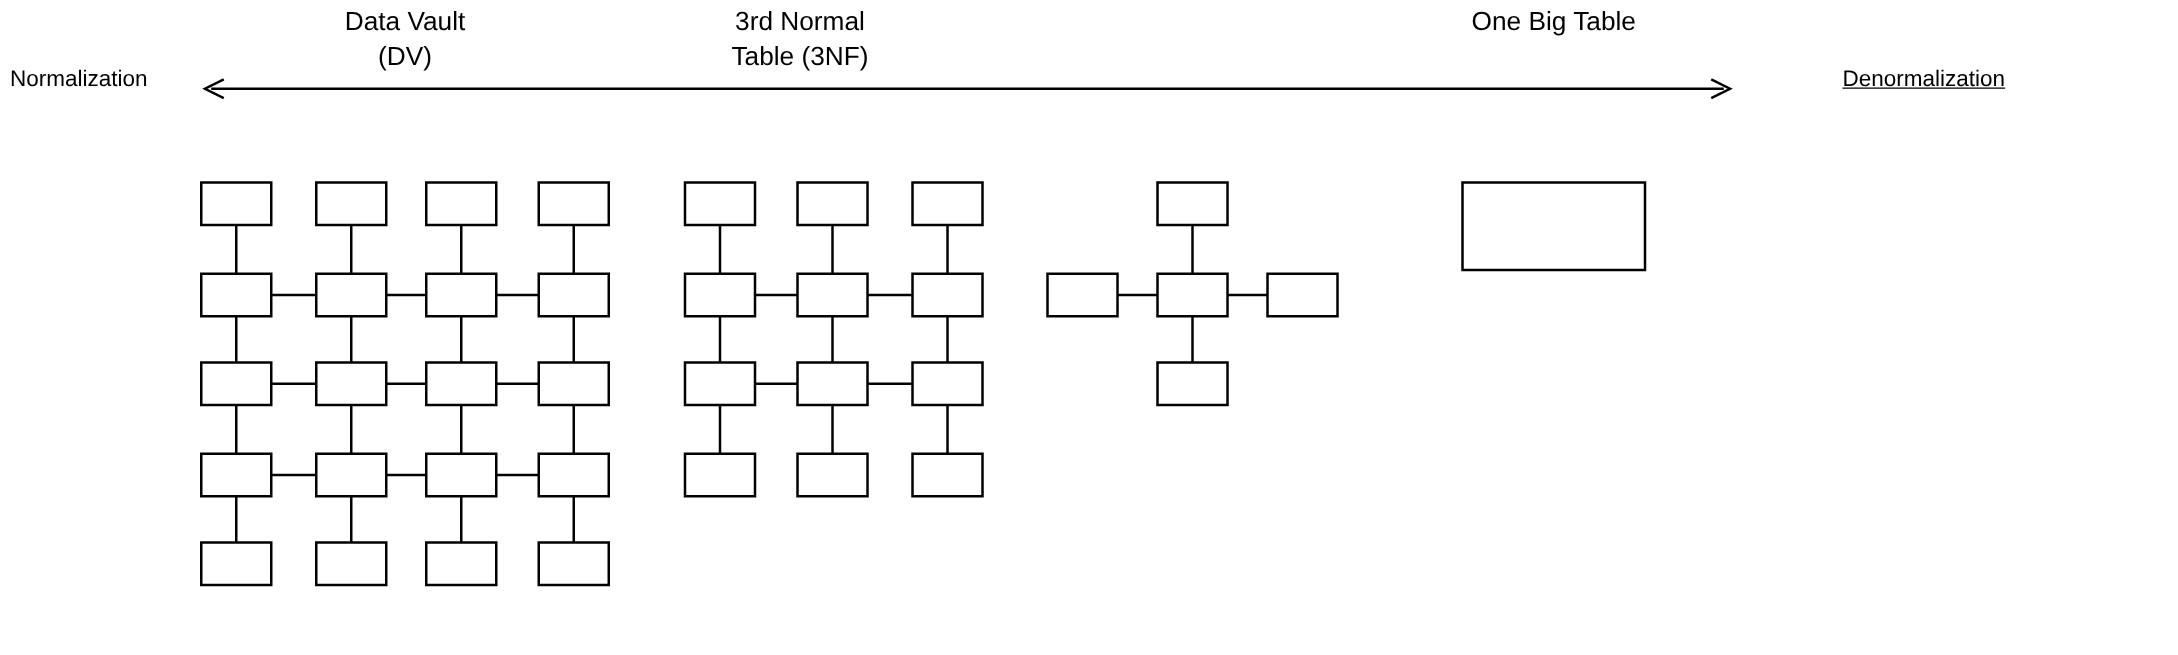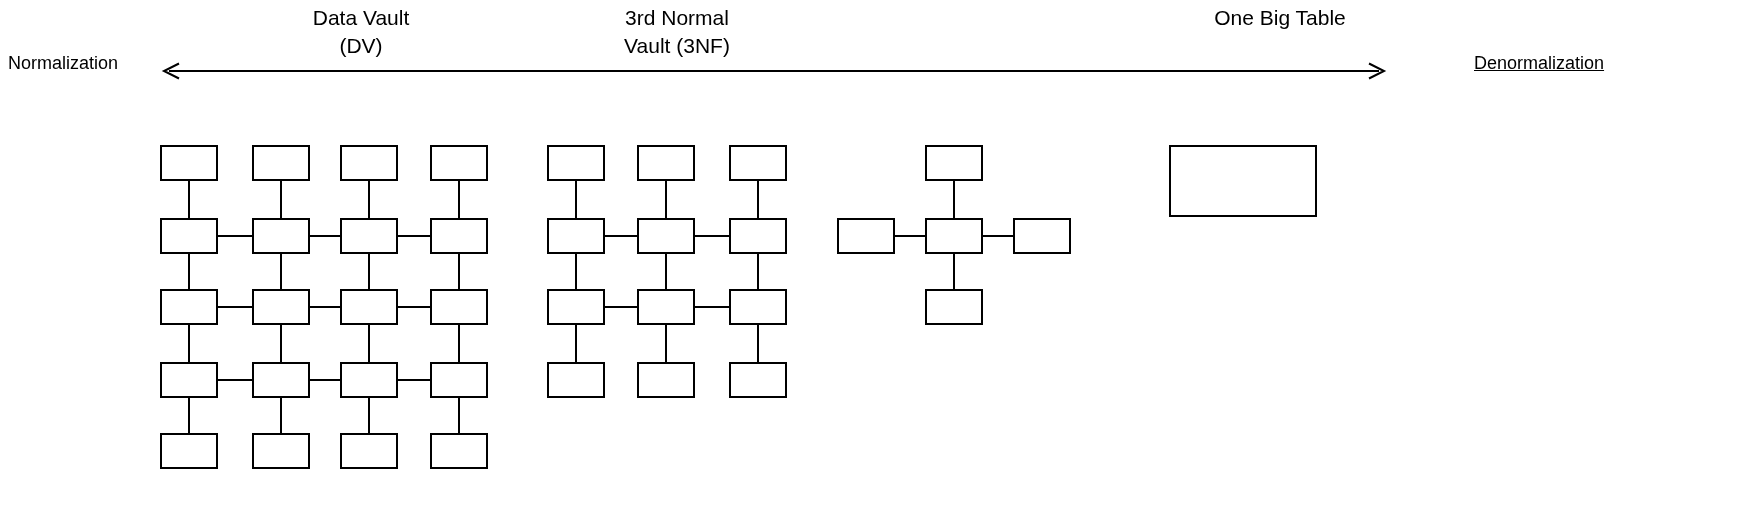--- a/index.html
+++ b/index.html
@@ -24,21 +24,20 @@
   .axis-label.left { left: 8px; }
   .axis-label.right { left: 1474px; text-decoration: underline; }
   .approach-label {
     position: absolute;
     top: 4px;
     transform: translateX(-50%);
     text-align: center;
     font-size: 21px;
     line-height: 28px;
     white-space: nowrap;
-    margin-left: 37px;
   }
   .spectrum-line { stroke: #000000; stroke-width: 2; }
   .arrowhead { fill: none; stroke: #000000; stroke-width: 2; stroke-linejoin: miter; }
   .edge { stroke: #000000; stroke-width: 2; }
   .box { fill: #ffffff; stroke: #000000; stroke-width: 2; }
 </style>
 </head>
 <body>
 
 <div class="canvas">
@@ -145,21 +144,21 @@
 
   <div class="axis-label right">Denormalization</div>
 
   <div class="approach-label" style="left:324px">
     <div>Data Vault</div>
     <div>(DV)</div>
   </div>
 
   <div class="approach-label" style="left:640px">
     <div>3rd Normal</div>
-    <div>Vault (3NF)</div>
+    <div>Table (3NF)</div>
   </div>
 
 
   <div class="approach-label" style="left:1243px">
     <div>One Big Table</div>
   </div>
 
 </div>
 
 </body></html>

